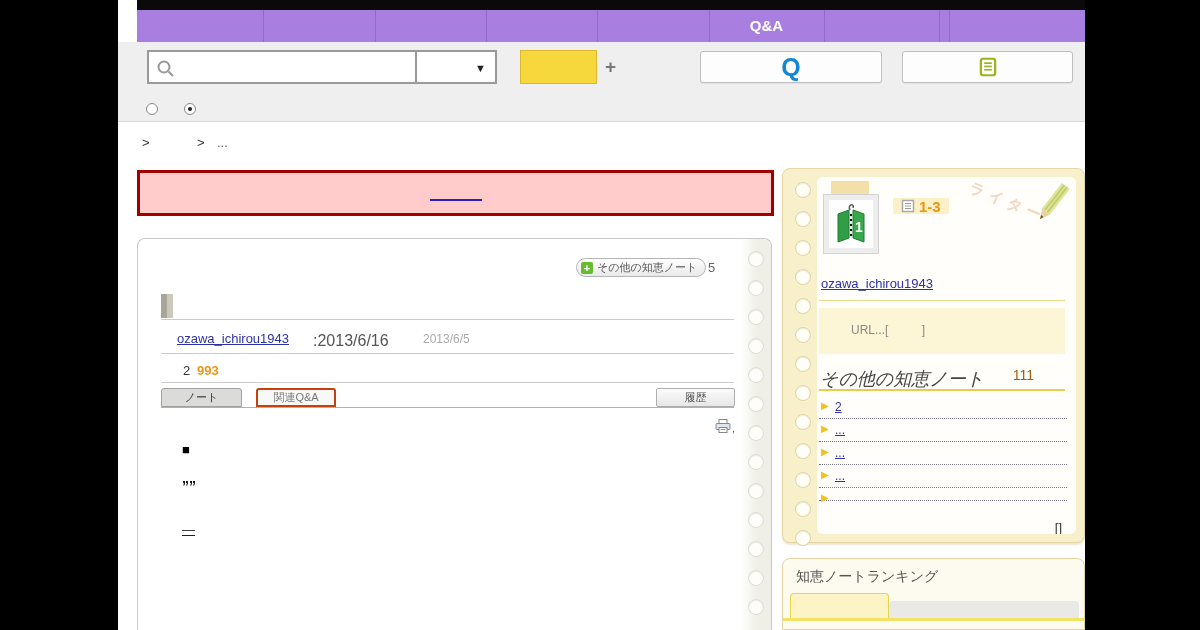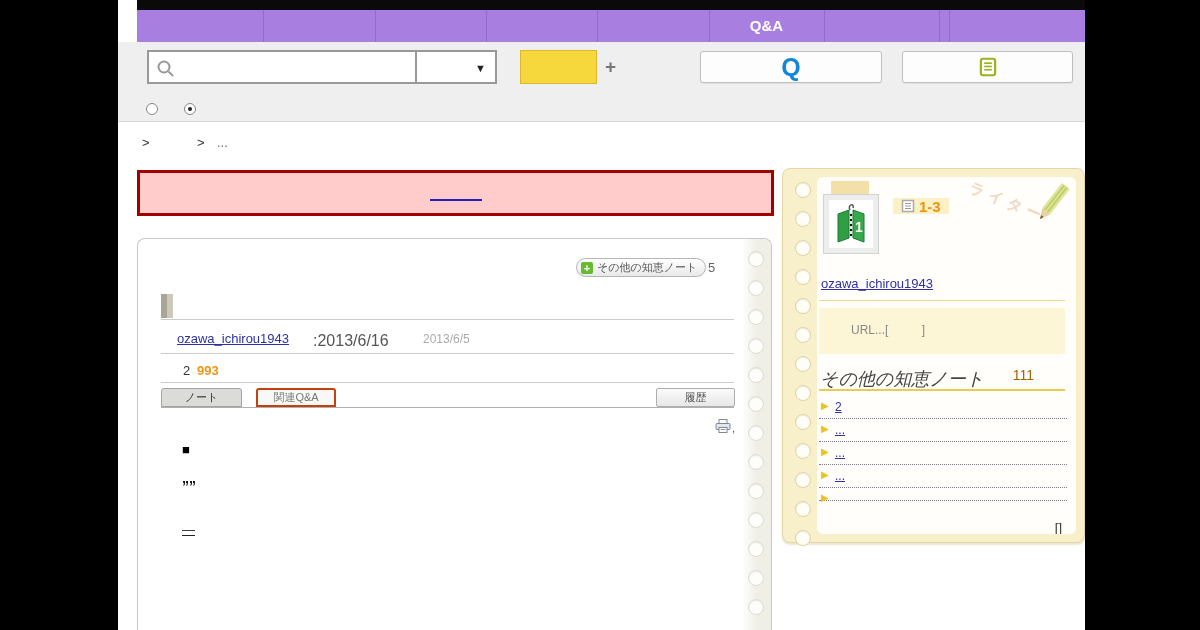--- a/index.html
+++ b/index.html
@@ -329,14 +329,20 @@
         </div>
         <div class="side-item">
           <span class="arrow">▶</span>
           <a></a>
         </div>
       </div>
       <span class="side-footer-link">[]</span>
     </div>
   </div>
 
+  <div class="ranking">
+    <div class="ranking-title">知恵ノートランキング</div>
+    <div class="rank-tab-active"></div>
+    <div class="rank-tab-inactive"></div>
+    <div class="rank-underline"></div>
+  </div>
 
 </div>
 
 </body></html>

